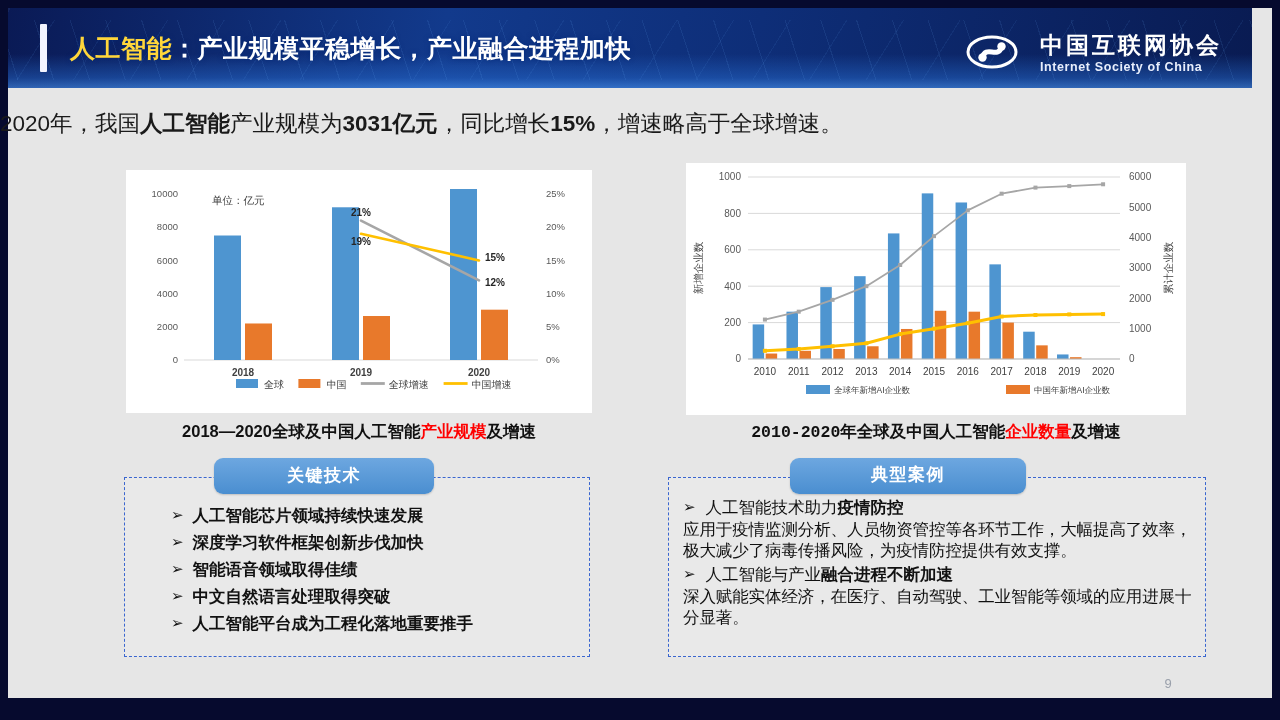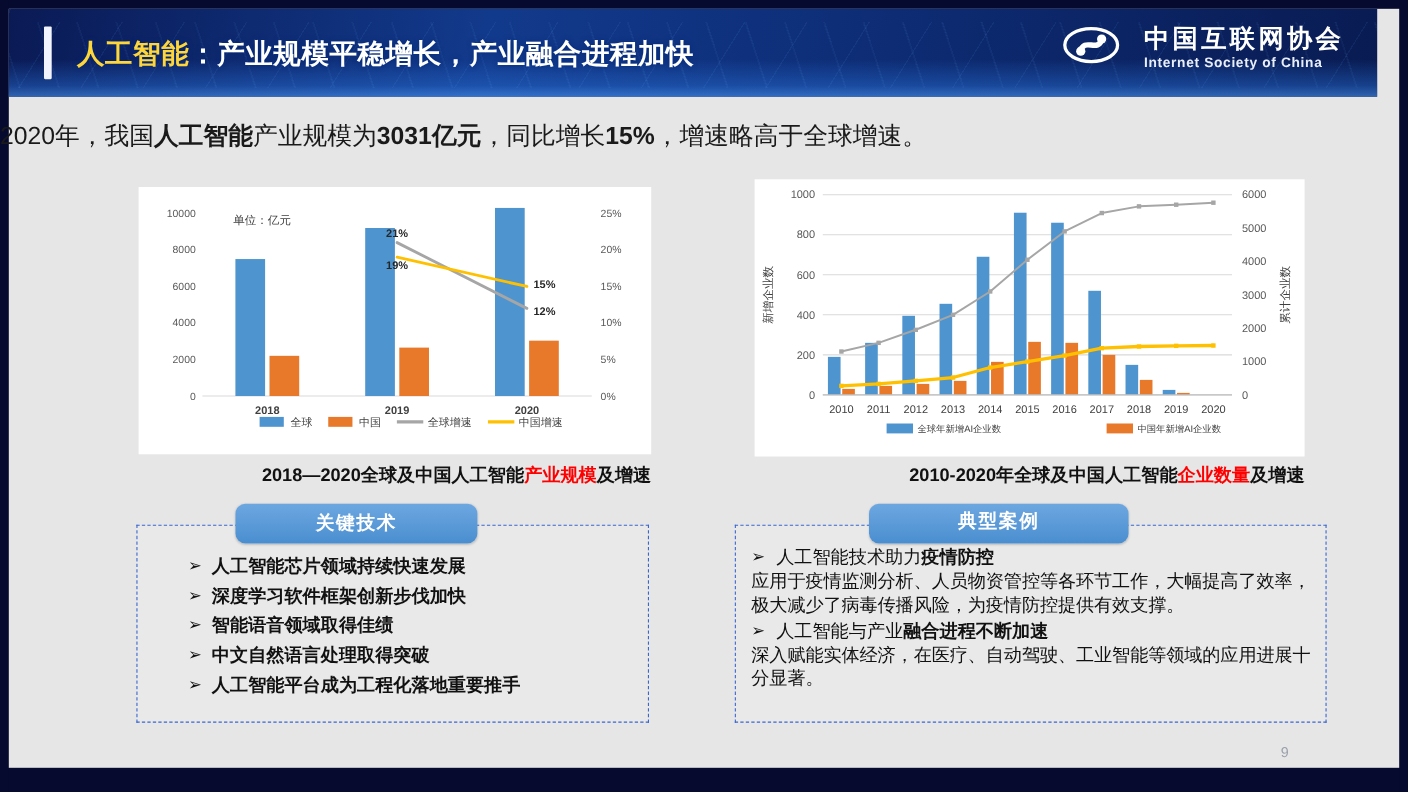--- a/index.html
+++ b/index.html
@@ -48,21 +48,21 @@
     background:#f2f4ff; z-index:4; border-radius:1px;
   }
   #header-title {
     position:absolute; left:62px; top:24px; z-index:4;
     font-size: 25px; font-weight: bold; letter-spacing: 0.5px;
     color: #ffffff; white-space: nowrap;
     text-shadow: 0 0 5px rgba(0,40,120,0.9);
   }
   #header-title .hl { color: #ffd63a; }
   #logo {
-    position:absolute; right: 30px; top: 15px; z-index:4;
+    position:absolute; right: 30px; top: 26px; z-index:4;
     display:flex; align-items:center; gap:22px;
   }
   #logo-mark { flex: 0 0 auto; }
   #logo-text { line-height:1; }
   #logo-cn {
     font-size: 23px; font-weight: bold; color:#ffffff; letter-spacing: 3px;
     white-space:nowrap;
   }
   #logo-en {
     font-size: 12.5px; font-weight: bold; color:#e8eefc; letter-spacing: 0.6px;
@@ -77,26 +77,26 @@
   #headline b { font-weight: bold; }
 
   
   .chart-card {
     position:absolute; background:#ffffff; z-index:3;
   }
   #chart-left  { left:126px;  top:170px; width:466px; height:243px; }
   #chart-right { left:686px;  top:163px; width:500px; height:252px; }
 
   .cap {
-    position:absolute; z-index:3; text-align:right;
+    position:absolute; z-index:3; text-align:center;
     font-size: 16.5px; font-weight: bold; color:#111;
     white-space:nowrap;
   }
   #cap-left  { left:126px; top:421px; width:466px; }
-  #cap-right { left:686px; top:421px; width:500px; }
+  #cap-right { left:686px; top:421px; width:500px;font-family:Liberation Mono, monospace; }
   .cap .red { color:#ff0000; }
 
   
   .chart-svg { display:block; width:100%; height:100%; }
 
   
   .panel {
     position:absolute; border:1.6px dashed #3a66cf; background:#e9e9e9;
     z-index:3;
   }

